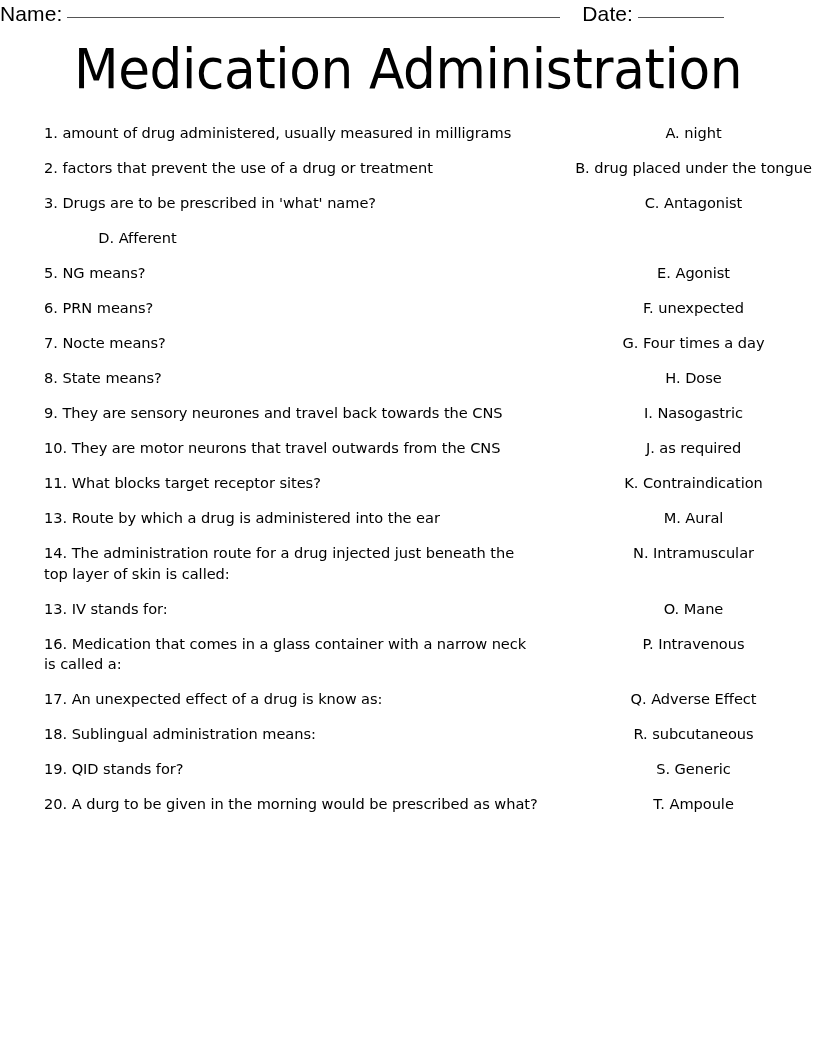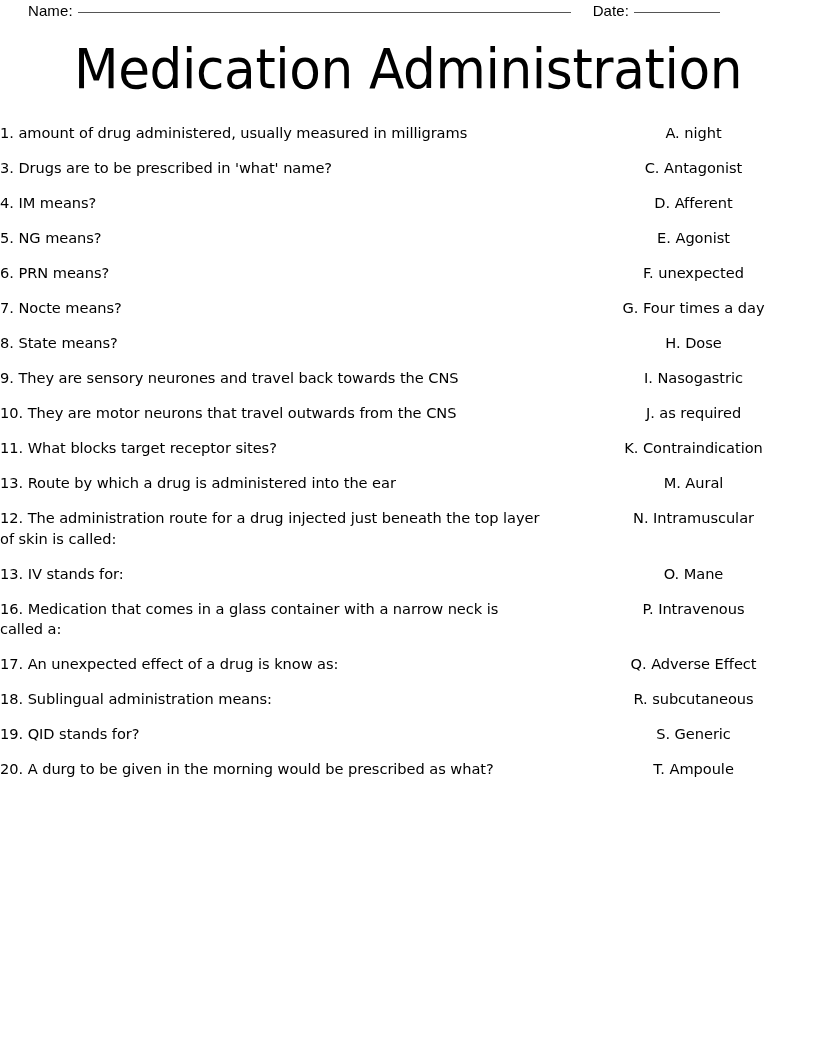--- a/index.html
+++ b/index.html
@@ -25,24 +25,23 @@
     padding: 0;
     position: relative;
   }
 
   
   .idline {
     display: flex;
     align-items: baseline;
     height: 26px;
     font-family: "Liberation Sans", sans-serif;
-    font-size: 15px;
+    font-size: 21px;
     letter-spacing: 0.1px;
     padding-top: 2px;
-    margin-left: 28px;
   }
 
   .idline .lbl {
     white-space: pre;
   }
 
   .rule {
     border-bottom: 1px solid #555;
     position: relative;
     top: -3px;
@@ -82,20 +81,21 @@
   }
 
   .q-cell {
     width: 556px;
     flex: 0 0 556px;
     box-sizing: border-box;
     padding-right: 14px;
     font-size: 14.6px;
     line-height: 20.5px;
     letter-spacing: -0.05px;
+    padding-left: 44px;
   }
 
   .a-cell {
     width: 260px;
     flex: 0 0 260px;
     box-sizing: border-box;
     padding-left: 15px;
     font-size: 14.6px;
     line-height: 20.5px;
     letter-spacing: -0.05px;
@@ -121,28 +121,31 @@
 
   <h1 class="title">Medication Administration</h1>
 
   <div class="qa">
 
     <div class="qa-row">
       <div class="q-cell">1. amount of drug administered, usually measured in milligrams</div>
       <div class="a-cell">A. night</div>
     </div>
 
+    <div class="qa-row">
+      <div class="q-cell">2. factors that prevent the use of a drug or treatment</div>
+      <div class="a-cell">B. drug placed under the tongue</div>
+    </div>
 
     <div class="qa-row">
       <div class="q-cell">3. Drugs are to be prescribed in 'what' name?</div>
       <div class="a-cell">C. Antagonist</div>
     </div>
 
     <div class="qa-row">
-      <div class="q-cell">4. IM means?</div>
       <div class="a-cell">D. Afferent</div>
     </div>
 
     <div class="qa-row">
       <div class="q-cell">5. NG means?</div>
       <div class="a-cell">E. Agonist</div>
     </div>
 
     <div class="qa-row">
       <div class="q-cell">6. PRN means?</div>
@@ -174,21 +177,21 @@
       <div class="a-cell">K. Contraindication</div>
     </div>
 
 
     <div class="qa-row">
       <div class="q-cell">13. Route by which a drug is administered into the ear</div>
       <div class="a-cell">M. Aural</div>
     </div>
 
     <div class="qa-row wrapped">
-      <div class="q-cell">12. The administration route for a drug injected just beneath the top layer of skin is called:</div>
+      <div class="q-cell">14. The administration route for a drug injected just beneath the top layer of skin is called:</div>
       <div class="a-cell">N. Intramuscular</div>
     </div>
 
     <div class="qa-row">
       <div class="q-cell">13. IV stands for:</div>
       <div class="a-cell">O. Mane</div>
     </div>
 
     <div class="qa-row wrapped">
       <div class="q-cell">16. Medication that comes in a glass container with a narrow neck is called a:</div>

